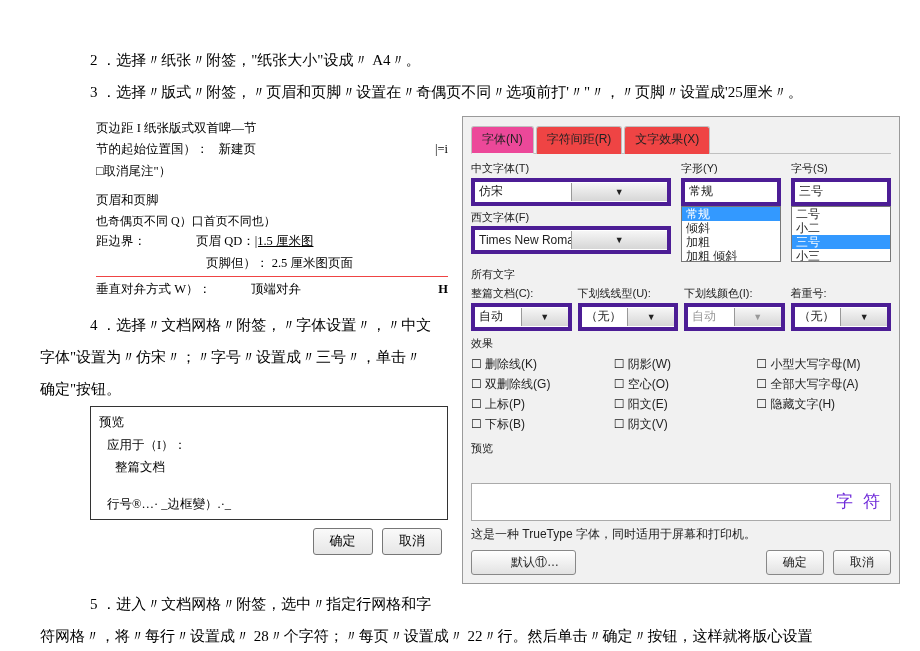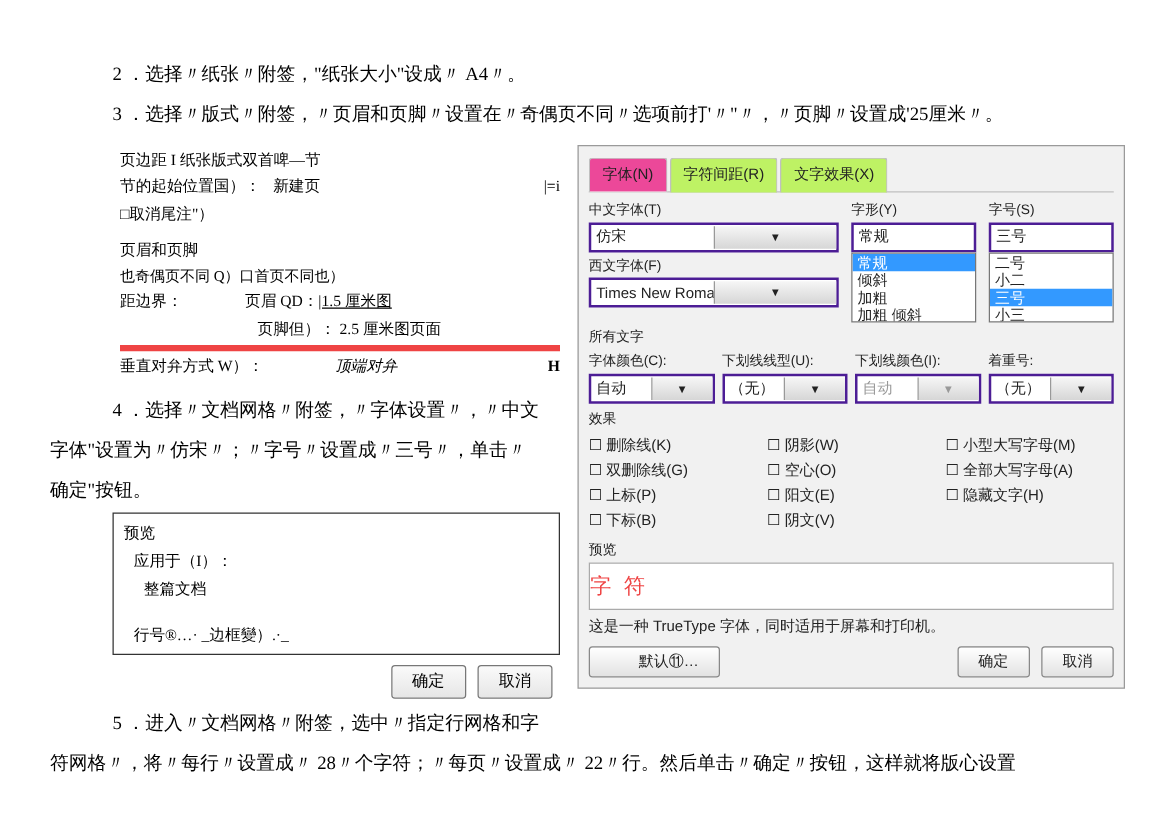--- a/index.html
+++ b/index.html
@@ -81,37 +81,37 @@
     display: flex;
     gap: 0;
     border-bottom: 1px solid #c0c0c0;
     margin-bottom: 6px;
     font-size: 12px;
   }
   .tab {
     padding: 3px 10px 4px;
     border: 1px solid #c0c0c0;
     border-bottom: none;
-    background: #bef264;
+    background: #ef4444;
     border-top-left-radius: 3px;
     border-top-right-radius: 3px;
     margin-right: 2px;
     position: relative;
     top: 1px;
   }
   .tab.active {
     background: #ec4899;
     border-bottom: 1px solid #f1f1f1;
   }
   .label { font-size: 11px; }
   .field-row { display: flex; gap: 10px; margin: 2px 0; }
   .field-col { flex: 1; }
   .combo {
     display: flex;
-    border: 2px solid #4c1d95;
+    border: 4px solid #4c1d95;
     background: #fff;
     height: 20px;
     font-size: 12px;
     align-items: center;
   }
   .combo span { flex:1; padding: 0 4px; white-space: nowrap; overflow: hidden; }
   .combo .dd {
     width: 16px;
     background: linear-gradient(#f6f6f6,#d6d6d6);
     border-left: 1px solid #999;
@@ -134,26 +134,27 @@
     gap: 1px 8px;
     font-size: 12px;
     margin: 2px 0 6px 0;
   }
   .chk { font-size: 12px; }
   .chk::before { content: "☐ "; }
   .prev-area {
     border: 1px solid #aaa;
     background: #fff;
     height: 36px;
-    text-align: left;
+    text-align: right;
     font-family: "SimSun", serif;
     font-size: 17px;
     line-height: 36px;
     letter-spacing: 10px;
-    color: #ef4444;
+    color: #6d28d9;
+    margin-top: 25px;
   }
   .hint { font-size: 12px; margin: 4px 0; }
   .dlg-btns { display: flex; justify-content: space-between; margin-top: 6px; }
   .dlg-btns .left { }
   .dlg-btns .right { }
   .winbtn {
     display: inline-block;
     border: 1px solid #888;
     background: linear-gradient(#fff,#e2e2e2);
     padding: 2px 16px;
@@ -188,23 +189,23 @@
         <div class="small">也奇偶页不同 Q）口首页不同也）</div>
         <div style="display:flex;">
           <span>距边界：</span>
           <span style="margin-left:50px;">页眉 QD：</span>
           <span style="text-decoration:underline;">|1.5 厘米图</span>
         </div>
         <div style="padding-left:110px;">
           <span>页脚但）：</span>
           <span>2.5 厘米图页面</span>
         </div>
-        <div style="display:flex; border-top:5px solid #ef4444; margin-top:2px; padding-top:2px;">
+        <div style="display:flex; border-top:1px solid #ef4444; margin-top:2px; padding-top:2px;">
           <span>垂直对弁方式 W）：</span>
-          <span style="margin-left:57px;font-style:italic;">顶端对弁</span>
+          <span style="margin-left:40px;">顶端对弁</span>
           <span style="margin-left:auto;font-weight:bold;">H</span>
         </div>
       </div>
 
       <div class="instr2">4 ．选择〃文档网格〃附签，〃字体设置〃，〃中文</div>
       <div class="instr2" style="margin-left:-50px;">字体"设置为〃仿宋〃；〃字号〃设置成〃三号〃，单击〃</div>
       <div class="instr2" style="margin-left:-50px;">确定"按钮。</div>
 
       <div class="preview-box">
         <div>预览</div>
@@ -263,21 +264,21 @@
               <div class="item">小二</div>
               <div class="item sel">三号</div>
               <div class="item">小三</div>
             </div>
           </div>
         </div>
 
         <div class="label" style="margin-top:4px;">所有文字</div>
         <div class="all-text-row">
           <div class="col">
-            <div class="label">字体颜色(C):</div>
+            <div class="label">整篇文档(C):</div>
             <div class="combo">
                 <span>自动</span>
                 <span class="dd">▼</span>
               </div>
           </div>
           <div class="col">
             <div class="label">下划线线型(U):</div>
             <div class="combo">
                 <span>（无）</span>
                 <span class="dd">▼</span>

